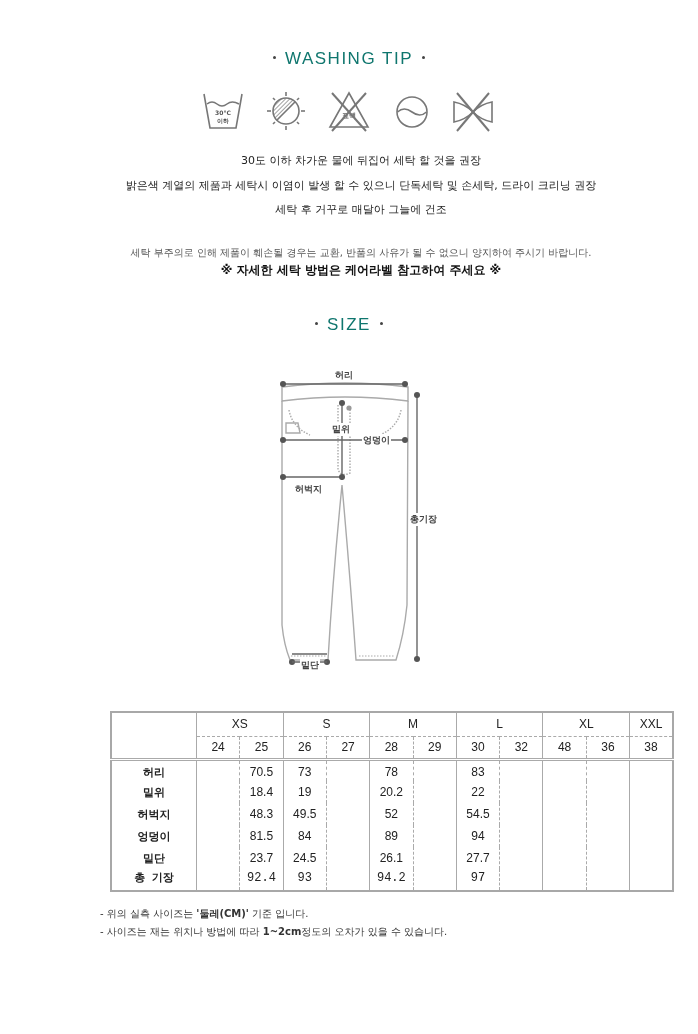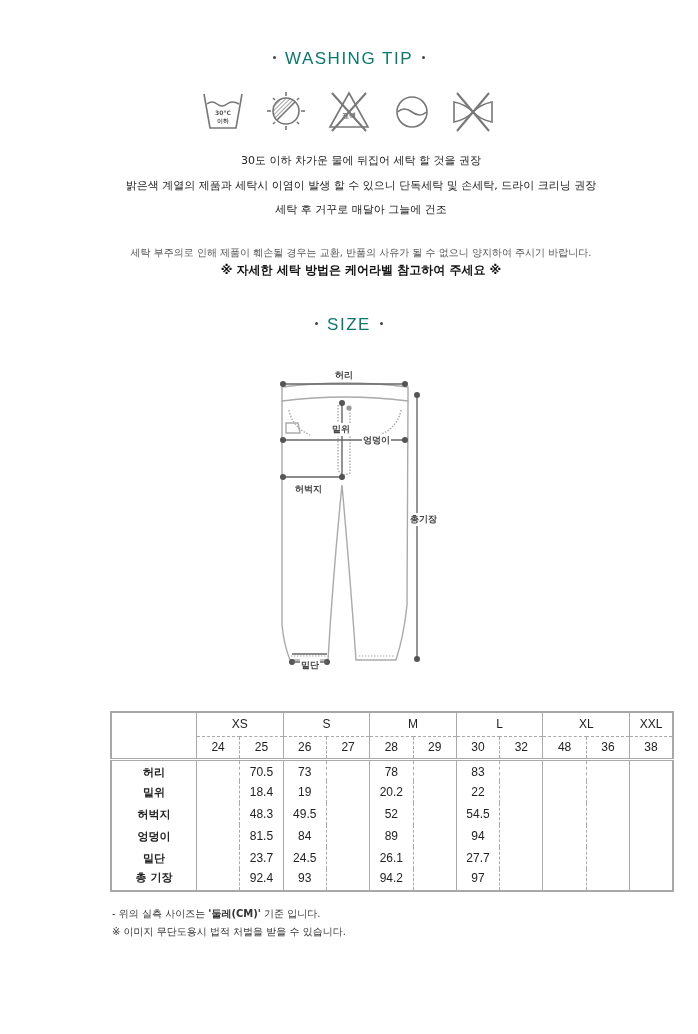--- a/index.html
+++ b/index.html
@@ -32,23 +32,23 @@
   table.size td, table.size th { text-align: center; font-weight: normal; padding: 0; height: 22px; }
   table.size th.size-head { border-left: 1px solid #aaa; border-bottom: 1px dashed #aaa; height: 24px; }
   table.size th.num { border-left: 1px solid #aaa; }
   table.size th.num.d { border-left: 1px dashed #aaa; }
   table.size tr.h2 th { border-bottom: 3px double #aaa; height: 23px; }
   table.size th.corner { width: 73px; border-bottom: 3px double #aaa; }
   table.size td.lbl { font-weight: bold; font-size: 11px; font-family: "DejaVu Sans", sans-serif; }
   table.size td.c { border-left: 1px solid #aaa; width: 37px; }
   table.size td.c.d { border-left: 1px dashed #aaa; }
   table.size tbody tr:first-child td { padding-top: 3px; }
-  table.size tbody tr:last-child td { padding-bottom: 4px; }
-
-  .notes { position: absolute; left: 112px; top: 905px; font-size: 10px; color: #333; }
+  table.size tbody tr:last-child td { padding-bottom: 4px; font-family: Liberation Mono, monospace; }
+
+  .notes { position: absolute; left: 100px; top: 905px; font-size: 10px; color: #333; }
   .notes div { height: 18px; line-height: 18px; }
   .notes b { font-weight: bold; }
 </style>
 </head>
 <body>
 
 <div class="section-title" style="top:49px;">
   <span class="dot"></span><span>WASHING TIP</span><span class="dot"></span>
 </div>
 
@@ -275,14 +275,14 @@
         <td class="c d"></td>
         <td class="c"></td>
         <td class="c d"></td>
         <td class="c"></td>
       </tr>
     </tbody>
 </table>
 
 <div class="notes">
   <div><span>- 위의 실측 사이즈는 </span><b>'둘레(CM)'</b><span> 기준 입니다.</span></div>
-  <div>※ 이미지 무단도용시 법적 처벌을 받을 수 있습니다.</div>
+  <div><span>- 사이즈는 재는 위치나 방법에 따라 </span><b>1~2cm</b><span>정도의 오차가 있을 수 있습니다.</span></div>
 </div>
 
 </body></html>

